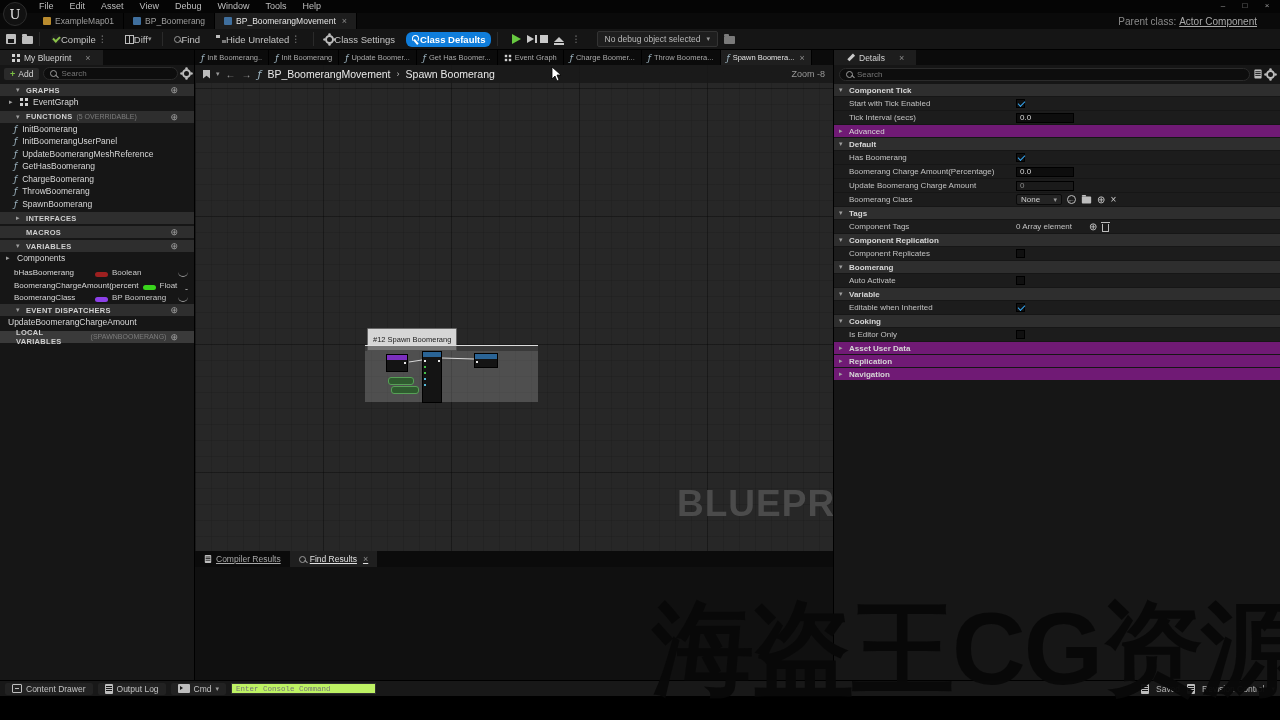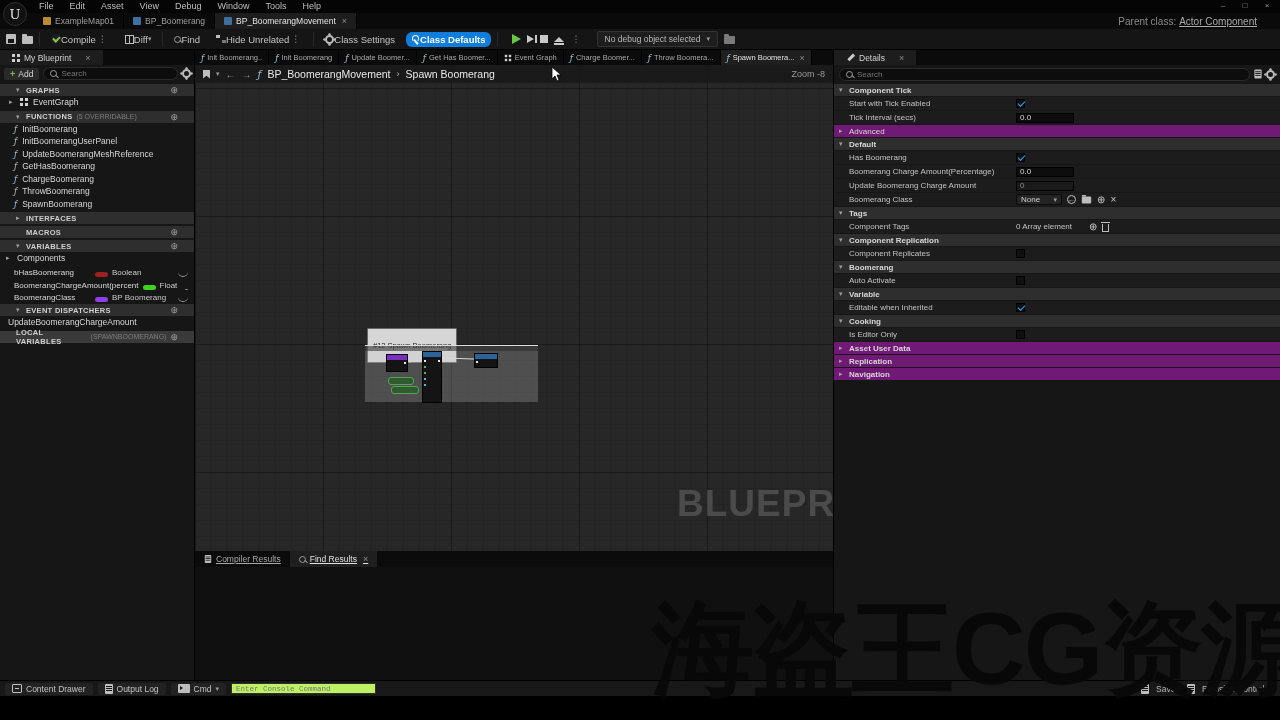--- a/index.html
+++ b/index.html
@@ -123,21 +123,21 @@
   
   #graph { position:absolute; left:0; top:15px; width:638px; height:536px; background:#272727;
     background-image:
       repeating-linear-gradient(0deg, rgba(0,0,0,.28) 0 1px, transparent 1px 128px),
       repeating-linear-gradient(90deg, rgba(0,0,0,.28) 0 1px, transparent 1px 128px),
       repeating-linear-gradient(0deg, rgba(0,0,0,.10) 0 1px, transparent 1px 16px),
       repeating-linear-gradient(90deg, rgba(0,0,0,.10) 0 1px, transparent 1px 16px);
   }
   #bp-watermark { position:absolute; left:482px; top:418px; font-size:37px; font-weight:bold; color:#525252; opacity:.85; letter-spacing:1px; }
   #comment-label { position:absolute; left:172px; top:263px; background:#d6d6d6; color:#1c1c1c; border:1px solid #666;
-                   border-radius:1px; font-size:7.5px; padding:12px 5px; white-space:nowrap; }
+                   border-radius:1px; font-size:7.5px; padding:6px 5px; white-space:nowrap; }
   #comment-box { position:absolute; left:170px; top:280px; width:173px; height:57px; background:rgba(200,200,200,.25); border-top:1px solid #ddd; }
   #comment-box .c-head { height:5px; background:rgba(40,40,40,.55); }
   .gnode { position:absolute; background:#141414; border:1px solid #000; }
   .gnode .nhead { height:5px; }
   .nhead.purple { background:#7b2fbe; }
   .nhead.blue { background:#2a6496; }
   .gnode-green { position:absolute; background:#2f5b2f; border:1px solid #57a057; border-radius:3px; }
   .pin { position:absolute; width:2px; height:2px; background:#e8e8e8; }
   #wires { position:absolute; left:0; top:0; width:638px; height:536px; pointer-events:none; }
 

